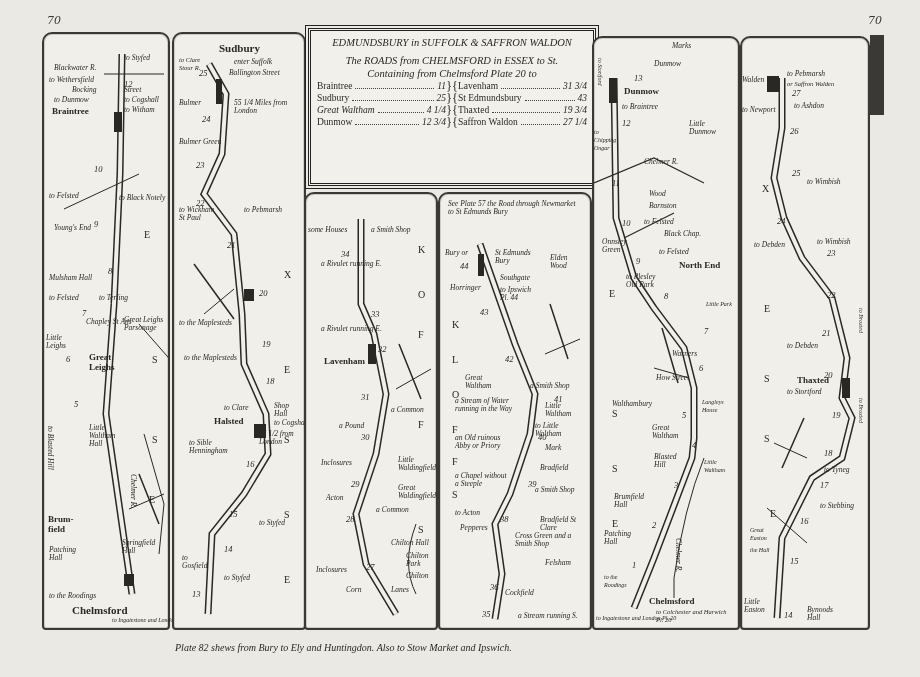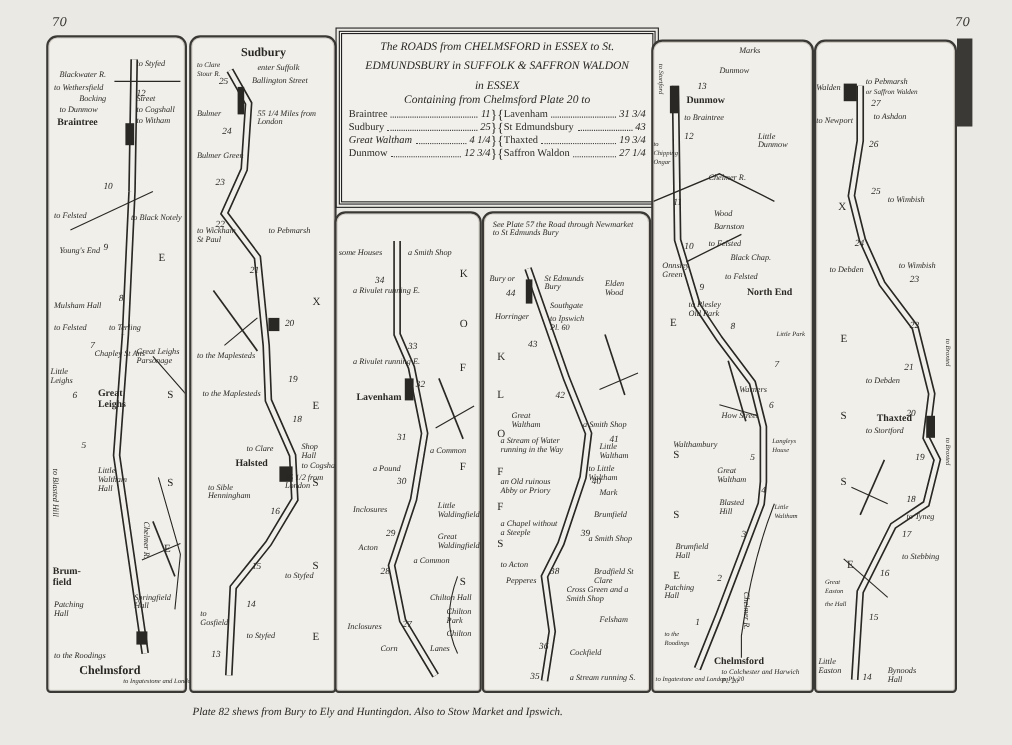--- a/index.html
+++ b/index.html
@@ -144,23 +144,22 @@
   <span class="mile" style="left:18px;top:555px">13</span>
   <span class="lbl" style="left:50px;top:540px">to Styfed</span>
   <span class="cty" style="left:110px;top:235px">X</span>
   <span class="cty" style="left:110px;top:330px">E</span>
   <span class="cty" style="left:110px;top:400px">S</span>
   <span class="cty" style="left:110px;top:475px">S</span>
   <span class="cty" style="left:110px;top:540px">E</span>
 </div>
 
 <div class="title-box">
+  <div class="t1">EDMUNDSBURY in SUFFOLK &amp; SAFFRON WALDON</div>
   <div class="t1">The ROADS from CHELMSFORD in ESSEX to St.</div>
-  <div class="t1">EDMUNDSBURY in SUFFOLK &amp; SAFFRON WALDON</div>
-  <div class="t1">in ESSEX</div>
   <div class="t2">Containing from Chelmsford Plate 20 to</div>
   <div class="dist-row">
     <div class="cell">
         <span class="nm">Braintree</span>
         <span class="dots"></span>
         <span class="v">11</span>
       </div>
     <span class="brace">}{</span>
     <div class="cell">
         <span class="nm">Lavenham</span>
@@ -259,44 +258,44 @@
     <line x1="105" y1="160" x2="140" y2="145" stroke="#2a2824" stroke-width="1"></line>
     <rect x="38" y="60" width="6" height="22" fill="#2a2824"></rect>
   </svg>
   <span class="lbl" style="left:8px;top:6px;white-space:normal;width:135px">See Plate 57 the Road through Newmarket to St Edmunds Bury</span>
   <span class="lbl" style="left:5px;top:55px">Bury or</span>
   <span class="mile" style="left:20px;top:67px">44</span>
   <span class="lbl" style="left:55px;top:55px;white-space:normal;width:40px">St Edmunds Bury</span>
   <span class="lbl" style="left:110px;top:60px;white-space:normal;width:30px">Elden Wood</span>
   <span class="lbl" style="left:60px;top:80px">Southgate</span>
   <span class="lbl" style="left:10px;top:90px">Horringer</span>
-  <span class="lbl" style="left:60px;top:92px;white-space:normal;width:40px">to Ipswich Pl. 60</span>
+  <span class="lbl" style="left:60px;top:92px;white-space:normal;width:40px">to Ipswich Pl. 44</span>
   <span class="mile" style="left:40px;top:113px">43</span>
   <span class="mile" style="left:65px;top:160px">42</span>
   <span class="lbl" style="left:25px;top:180px;white-space:normal;width:40px">Great Waltham</span>
   <span class="lbl" style="left:90px;top:188px">a Smith Shop</span>
   <span class="mile" style="left:114px;top:200px">41</span>
   <span class="lbl" style="left:15px;top:203px;white-space:normal;width:70px">a Stream of Water running in the Way</span>
   <span class="lbl" style="left:105px;top:208px;white-space:normal;width:38px">Little Waltham</span>
   <span class="lbl" style="left:95px;top:228px;white-space:normal;width:45px">to Little Waltham</span>
   <span class="mile" style="left:98px;top:238px">40</span>
   <span class="lbl" style="left:15px;top:240px;white-space:normal;width:55px">an Old ruinous Abby or Priory</span>
   <span class="lbl" style="left:105px;top:250px">Mark</span>
-  <span class="lbl" style="left:100px;top:270px">Brumfield</span>
+  <span class="lbl" style="left:100px;top:270px">Bradfield</span>
   <span class="lbl" style="left:15px;top:278px;white-space:normal;width:55px">a Chapel without a Steeple</span>
   <span class="mile" style="left:88px;top:285px">39</span>
   <span class="lbl" style="left:95px;top:292px">a Smith Shop</span>
   <span class="lbl" style="left:15px;top:315px">to Acton</span>
   <span class="mile" style="left:60px;top:320px">38</span>
   <span class="lbl" style="left:100px;top:322px;white-space:normal;width:40px">Bradfield St Clare</span>
   <span class="lbl" style="left:20px;top:330px">Pepperes</span>
   <span class="lbl" style="left:75px;top:338px;white-space:normal;width:65px">Cross Green and a Smith Shop</span>
   <span class="lbl" style="left:105px;top:365px">Felsham</span>
   <span class="mile" style="left:50px;top:388px">36</span>
-  <span class="lbl" style="left:78px;top:395px">Cockfield</span>
+  <span class="lbl" style="left:65px;top:395px">Cockfield</span>
   <span class="mile" style="left:42px;top:415px">35</span>
   <span class="lbl" style="left:78px;top:418px">a Stream running S.</span>
   <span class="cty" style="left:12px;top:125px">K</span>
   <span class="cty" style="left:12px;top:160px">L</span>
   <span class="cty" style="left:12px;top:195px">O</span>
   <span class="cty" style="left:12px;top:230px">F</span>
   <span class="cty" style="left:12px;top:262px">F</span>
   <span class="cty" style="left:12px;top:295px">S</span>
 </div>
 

